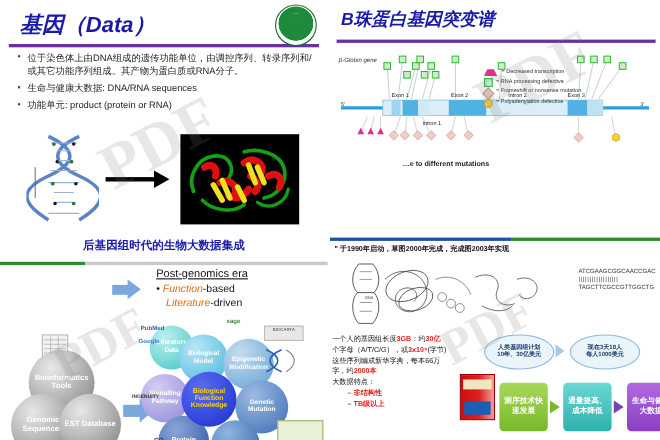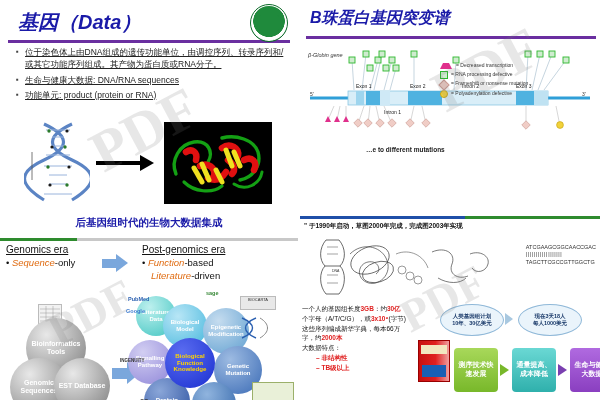--- a/index.html
+++ b/index.html
@@ -16,21 +16,21 @@
   #p1 .rule{left:8px;top:40px;width:282px;background:#6a2fa0;}
   #p1 .logo{position:absolute;right:10px;top:4px;width:36px;height:36px;border-radius:50%;
     background:radial-gradient(circle at 50% 45%,#ffffff 0%,#ffffff 34%,#1f8a3c 36%,#1f8a3c 58%,#ffffff 60%,#ffffff 70%,#1f8a3c 72%,#1f8a3c 100%);
     border:1px solid #0f6b2c;box-shadow:inset 0 0 0 1px #fff;}
   #p1 .logo .emb{position:absolute;left:50%;top:50%;transform:translate(-50%,-50%);width:20px;height:16px;
     background:#1f8a3c;border-radius:2px;
     box-shadow:0 -6px 0 -3px #1f8a3c, 0 6px 0 -4px #1f8a3c;}
   .bullets{position:absolute;left:16px;top:46px;width:268px;}
   .bl{display:flex;margin-bottom:3px;font-size:8.5px;color:#242424;line-height:1.45;}
   .bl .dot{width:9px;flex:0 0 9px;color:#444;font-size:8px;line-height:1.5;}
-  .bl .tx{flex:1;text-decoration:underline;}
+  .bl .tx{flex:1;}
   .figrow{position:absolute;left:24px;top:120px;width:260px;height:86px;display:flex;align-items:center;}
   .helix{width:66px;height:82px;position:relative;}
   .helix svg{display:block;}
   .arrowblk{width:62px;height:20px;position:relative;margin:0 6px;}
   .arrowblk .shaft{position:absolute;left:0;top:8px;width:46px;height:4px;background:#000;}
   .arrowblk .head{position:absolute;left:44px;top:2px;width:0;height:0;border-top:8px solid transparent;border-bottom:8px solid transparent;border-left:14px solid #000;}
   .protbox{width:108px;height:82px;background:#000;position:relative;overflow:hidden;}
 
   
   #p2{left:300px;top:0;width:300px;height:190px;}
@@ -281,24 +281,20 @@
           <span>= Polyadenylation defective</span>
         </div>
     </div>
     <div class="caption">…e to different mutations</div>
   </div>
 
   <div class="panel" id="p3">
     <div class="ptitle">后基因组时代的生物大数据集成</div>
     <div class="rule"></div>
 
-    <div class="era" style="left:6px;top:32px;">
-      <u>Genomics era</u>
-      <div class="sub">• <span class="orange">Sequence</span><span>-only</span></div>
-    </div>
     <div class="blkarrow" style="left:102px;top:42px;">
         <div class="s"></div>
         <div class="h"></div>
       </div>
     <div class="era" style="left:142px;top:32px;">
       <u>Post-genomics era</u>
       <div class="sub">• <span class="orange">Function</span><span>-based</span></div>
       <div class="sub" style="margin-left:9px;"><span class="orange">Literature</span><span>-driven</span></div>
     </div>
 

